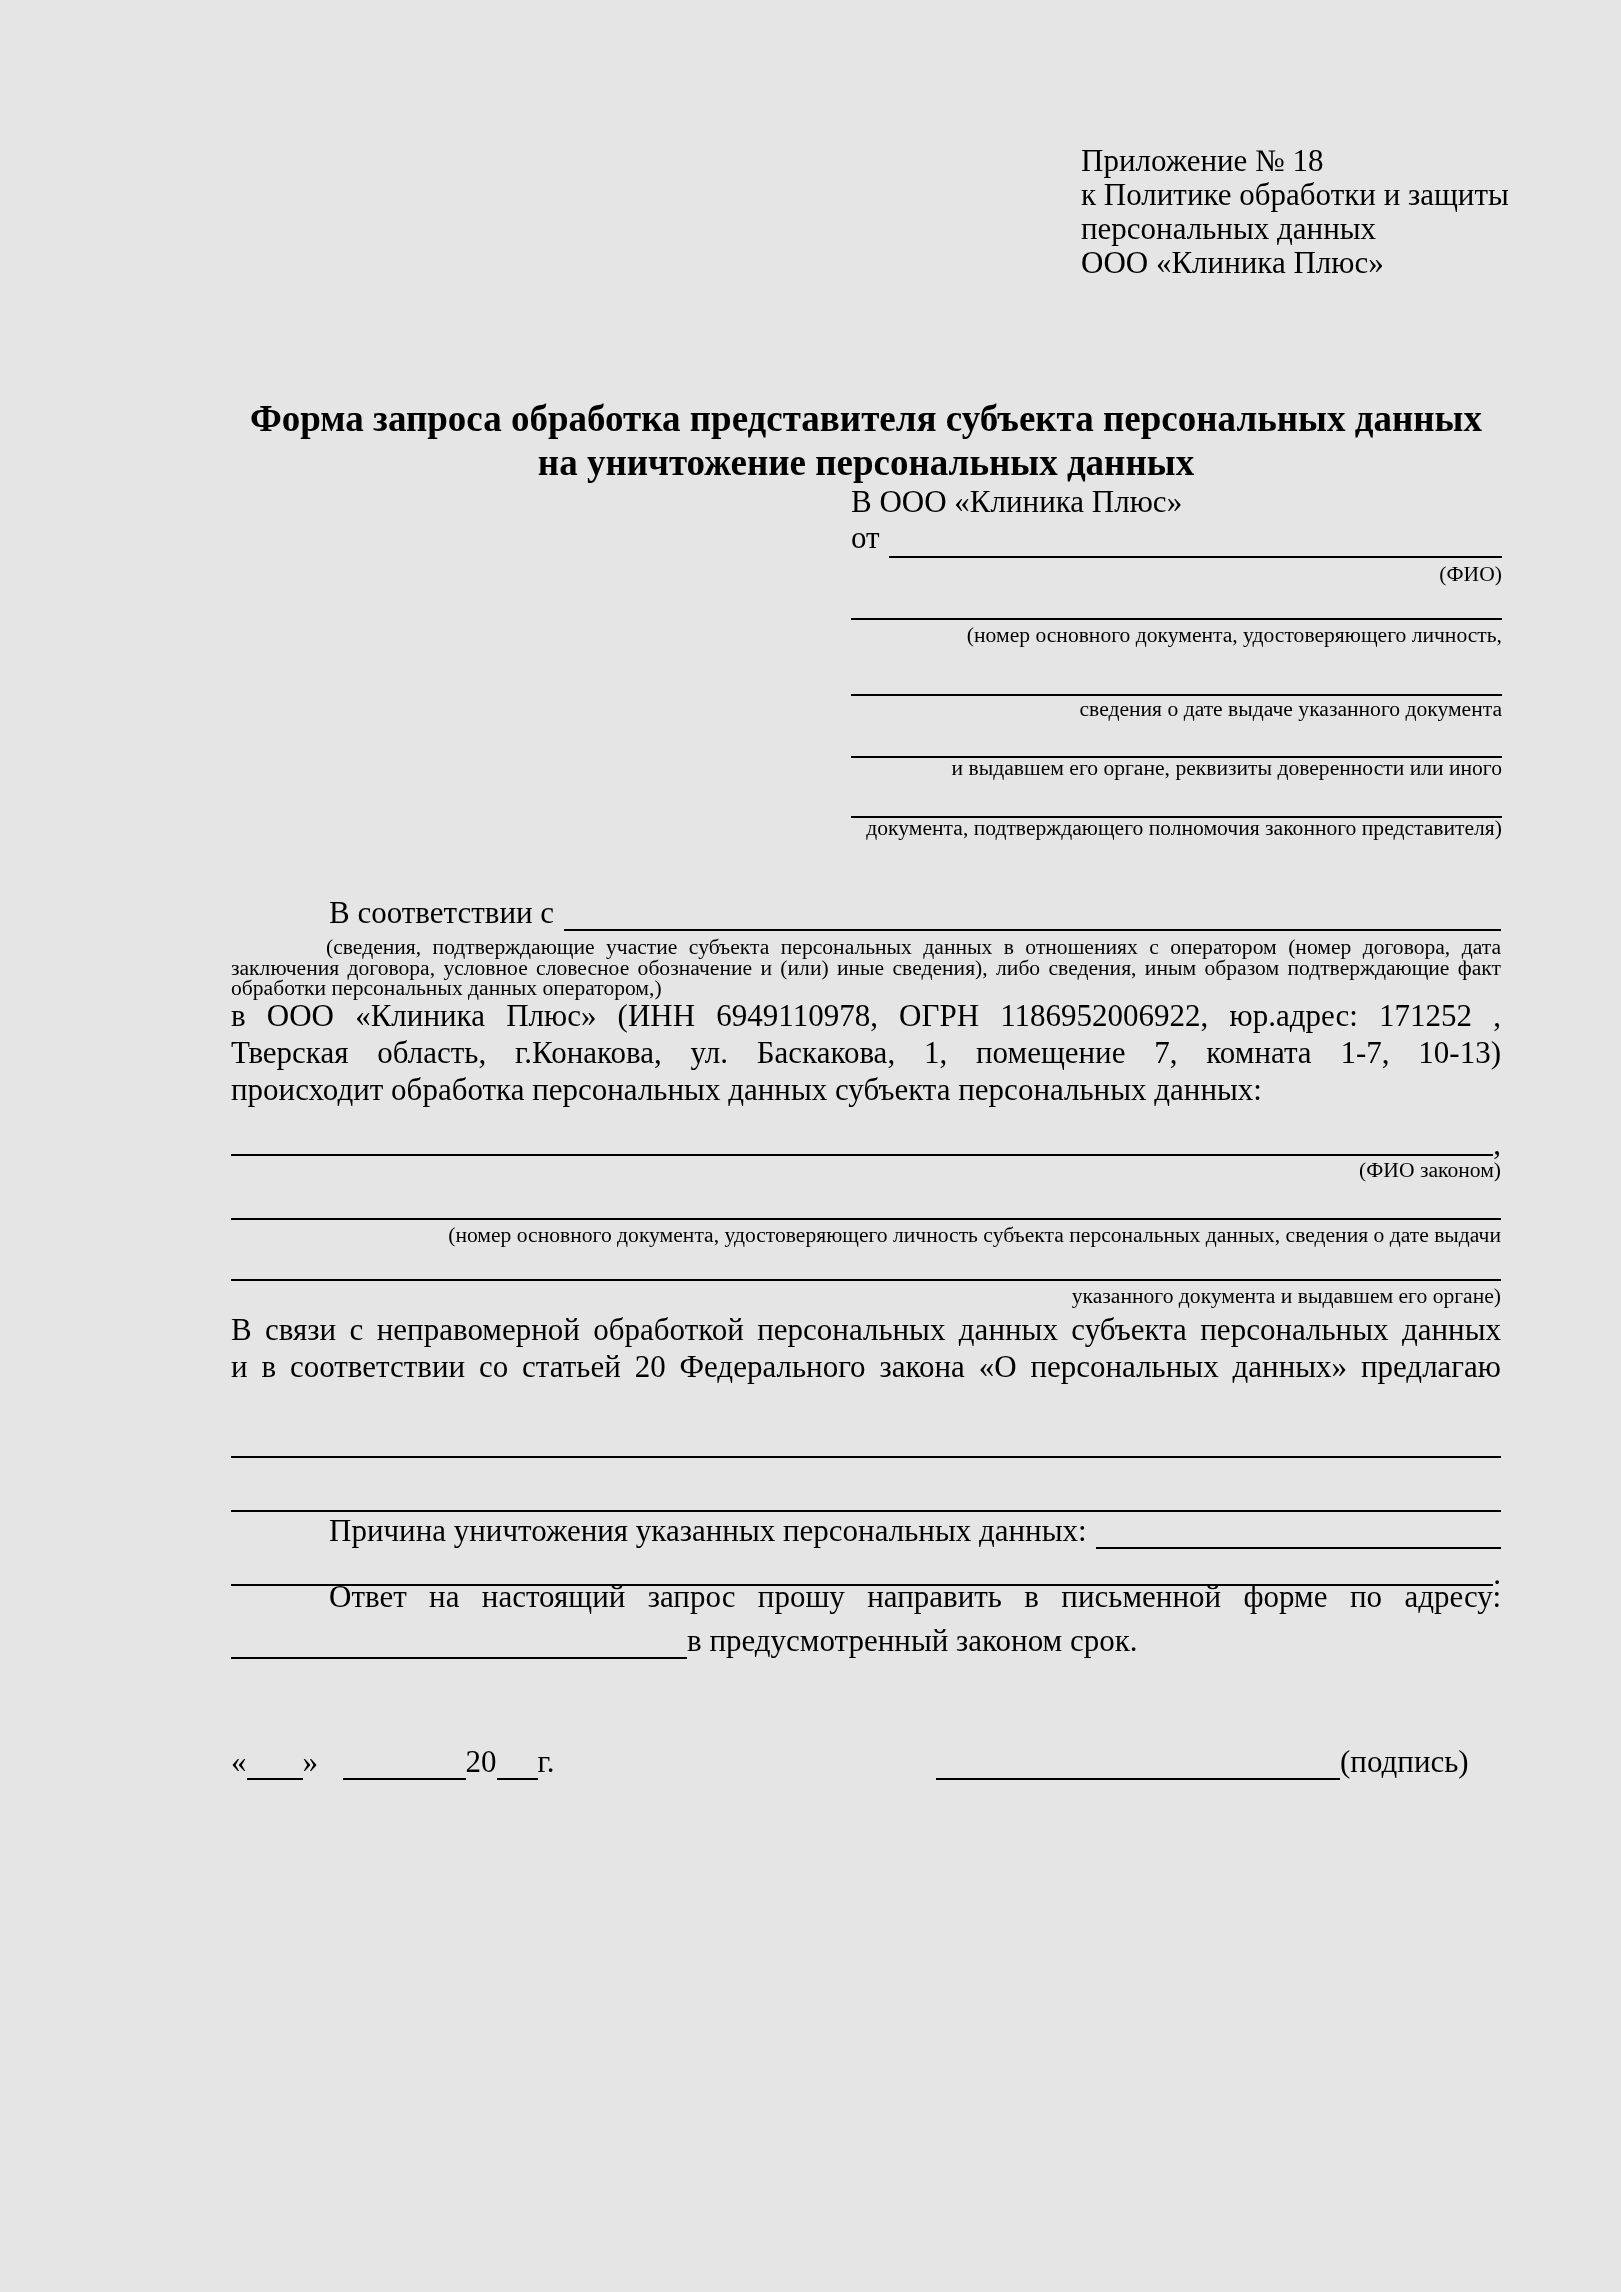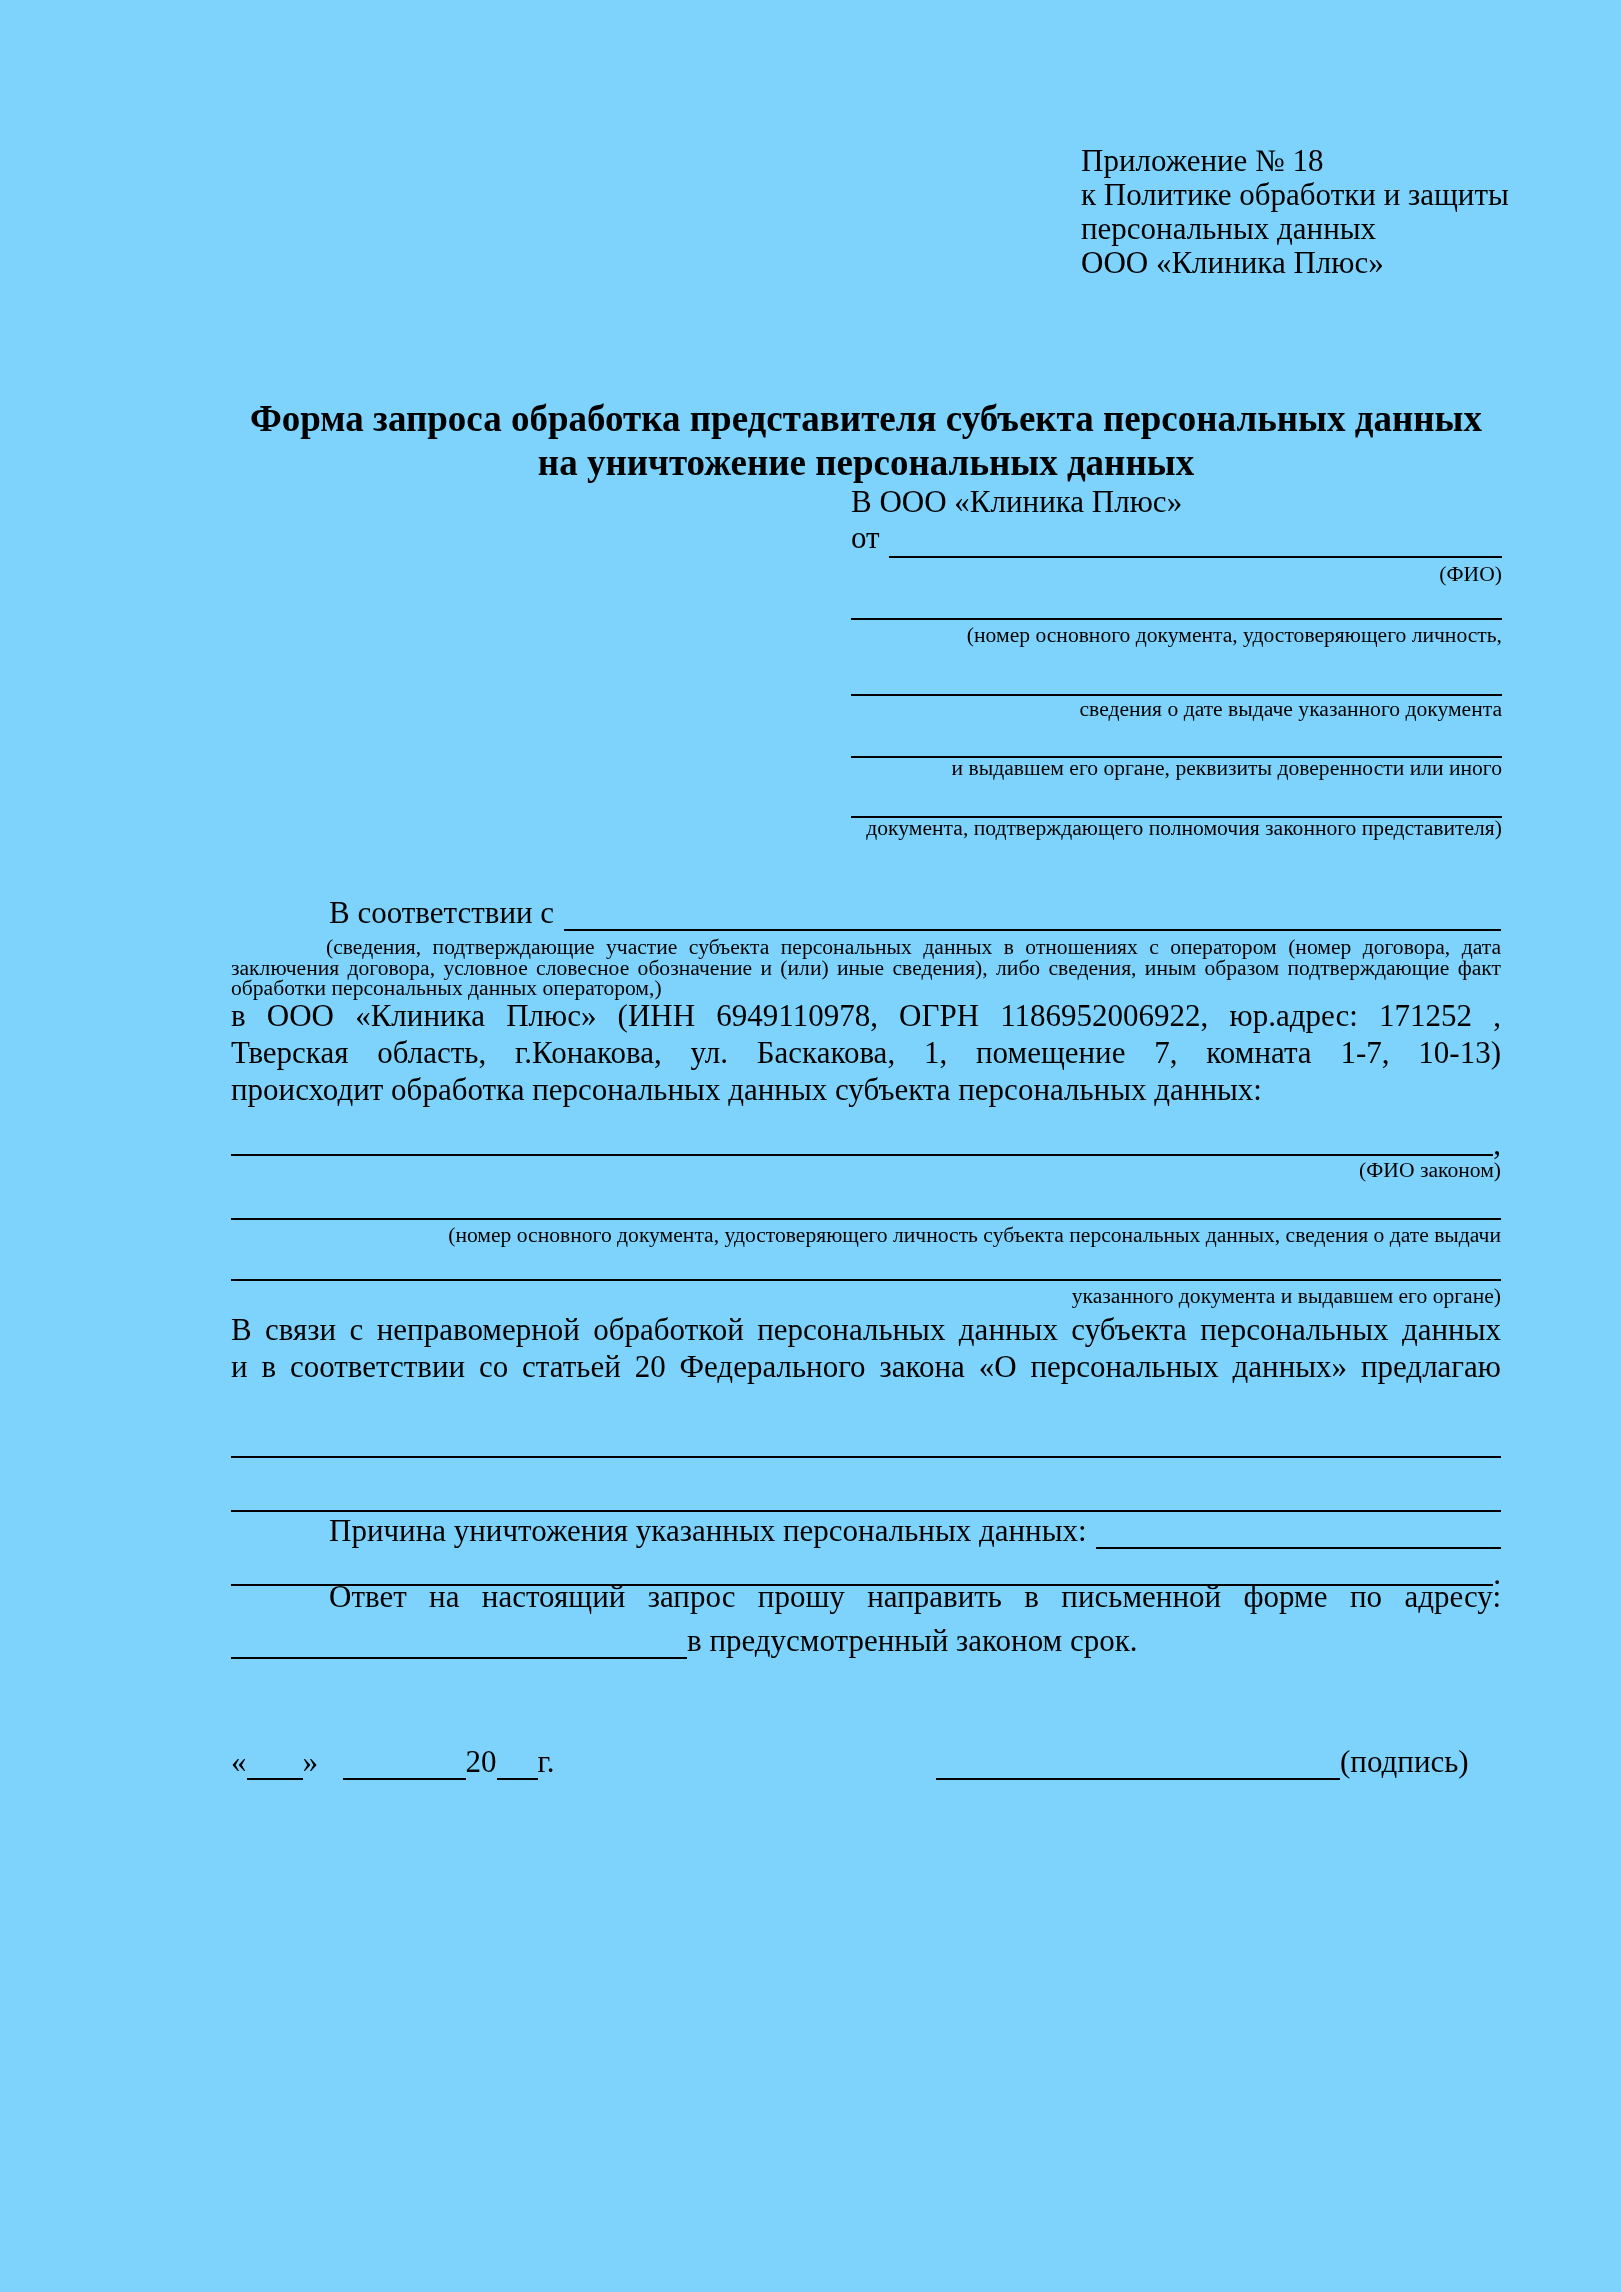--- a/index.html
+++ b/index.html
@@ -1,19 +1,19 @@
 <!DOCTYPE html>
 <html><head>
 <meta charset="utf-8">
 <style>
   html,body{margin:0;padding:0;background:#ffffff;}
   .page{
     position:relative;
     width:1621px;height:2293px;
-    background:#7dd3fc;color:#000;
+    background:#e5e5e5;color:#000;
     font-family:"Liberation Serif", serif;
     overflow:hidden;
   }
   .abs{position:absolute;}
   .t{font-size:31px;line-height:37px;}
   .cap{position:absolute;font-size:21.6px;line-height:21.6px;text-align:right;}
   .title{position:absolute;left:231px;width:1270px;text-align:center;font-weight:bold;font-size:37px;line-height:44px;white-space:nowrap;}
   .flexrow{display:flex;align-items:flex-start;}
   .flexrow > span{white-space:nowrap;}
   .fill{flex:1 1 auto;border-bottom:2px solid #000;}

